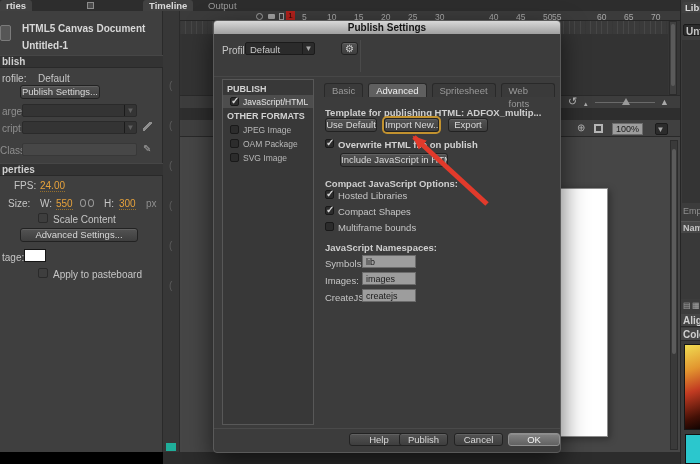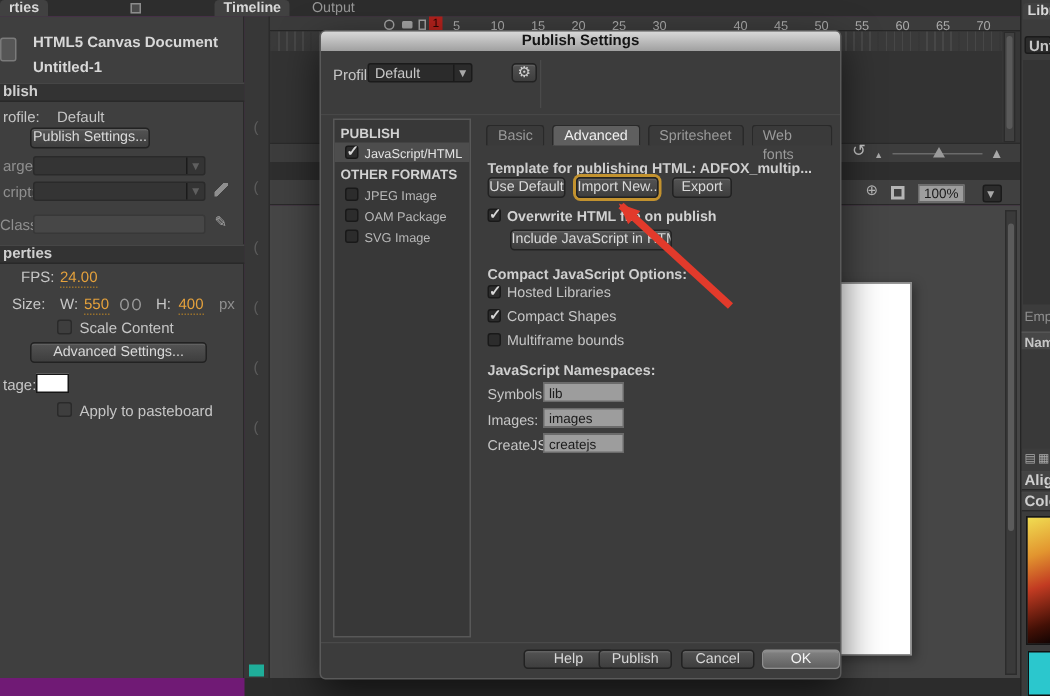--- a/index.html
+++ b/index.html
@@ -1,18 +1,18 @@
 <!DOCTYPE html>
 <html><head>
 <meta charset="utf-8">
 <style>
   * { margin:0; padding:0; box-sizing:border-box; }
   html,body { width:700px; height:464px; overflow:hidden; }
   body { font-family:"Liberation Sans", sans-serif; background:#333; }
-  #app { position:relative; width:700px; height:464px; background:#701a75; font-size:10px; color:#b8b8b8; }
+  #app { position:relative; width:700px; height:464px; background:#000000; font-size:10px; color:#b8b8b8; }
   .abs { position:absolute; }
 
   
   .btn { background:linear-gradient(#535353,#3e3e3e); border:1px solid #222; border-radius:3px;
          color:#d9d9d9; font-size:9.5px; text-align:center; line-height:12px;
          box-shadow:inset 0 1px 0 rgba(255,255,255,.09); cursor:default; overflow:hidden; white-space:nowrap; }
   .btn-ok { background:linear-gradient(#838383,#616161); border-color:#8f8f8f; color:#f4f4f4; }
   .btn-hl { box-shadow:0 0 0 2px #c2922f, inset 0 1px 0 rgba(255,255,255,.09); }
   .cb { width:10px; height:10px; background:#2c2c2c; border:1px solid #191919; border-radius:2px; }
   .cb.on::after { content:"✓"; position:absolute; left:0px; top:-3px; color:#d8d8d8; font-size:10px; font-weight:bold; }
@@ -80,21 +80,21 @@
 
     <div class="abs lbl" style="left:14px;top:169px;">FPS:</div>
     <div class="abs val" style="left:40px;top:169px;">24.00</div>
 
     <div class="abs lbl" style="left:8px;top:187px;">Size:</div>
     <div class="abs lbl" style="left:40px;top:187px;">W:</div>
     <div class="abs val" style="left:56px;top:187px;">550</div>
     <span class="abs" style="left:80px;top:188px;width:6px;height:8px;border:1px solid #9a9a9a;border-radius:50%;"></span>
     <span class="abs" style="left:88px;top:188px;width:6px;height:8px;border:1px solid #9a9a9a;border-radius:50%;"></span>
     <div class="abs lbl" style="left:104px;top:187px;">H:</div>
-    <div class="abs val" style="left:119px;top:187px;">400</div>
+    <div class="abs val" style="left:119px;top:187px;">300</div>
     <div class="abs dimlbl" style="left:146px;top:187px;">px</div>
 
     <div class="abs cb dim" style="left:38px;top:202px;"></div>
     <div class="abs lbl" style="left:53px;top:203px;">Scale Content</div>
 
     <div class="abs btn" style="left:20px;top:217px;width:118px;height:14px;">Advanced Settings...</div>
 
     <div class="abs lbl" style="left:2px;top:241px;">tage:</div>
     <div class="abs" style="left:24px;top:238px;width:22px;height:13px;background:#ffffff;border:1px solid #161616;"></div>
 
@@ -122,21 +122,21 @@
       <span class="abs glyph" style="left:122px;top:1px;font-size:8.5px;">5</span>
       <span class="abs glyph" style="left:147px;top:1px;font-size:8.5px;">10</span>
       <span class="abs glyph" style="left:174px;top:1px;font-size:8.5px;">15</span>
       <span class="abs glyph" style="left:201px;top:1px;font-size:8.5px;">20</span>
       <span class="abs glyph" style="left:228px;top:1px;font-size:8.5px;">25</span>
       <span class="abs glyph" style="left:255px;top:1px;font-size:8.5px;">30</span>
       <span class="abs glyph" style="left:282px;top:1px;font-size:8.5px;margin-top:48px;">35</span>
       <span class="abs glyph" style="left:309px;top:1px;font-size:8.5px;">40</span>
       <span class="abs glyph" style="left:336px;top:1px;font-size:8.5px;">45</span>
       <span class="abs glyph" style="left:363px;top:1px;font-size:8.5px;">50</span>
-      <span class="abs glyph" style="left:390px;top:1px;font-size:8.5px;">55</span>
+      <span class="abs glyph" style="left:372px;top:1px;font-size:8.5px;">55</span>
       <span class="abs glyph" style="left:417px;top:1px;font-size:8.5px;">60</span>
       <span class="abs glyph" style="left:444px;top:1px;font-size:8.5px;">65</span>
       <span class="abs glyph" style="left:471px;top:1px;font-size:8.5px;">70</span>
     </div>
 
     <div class="abs" style="left:0;top:10px;width:488px;height:13px;
          background:repeating-linear-gradient(90deg, rgba(0,0,0,.22) 0 1px, transparent 1px 27px),
                     repeating-linear-gradient(90deg,#474747 0 1px,#3a3a3a 1px 5.4px);"></div>
     <div class="abs" style="left:0;top:23px;width:488px;height:61px;background:#333;"></div>
 

